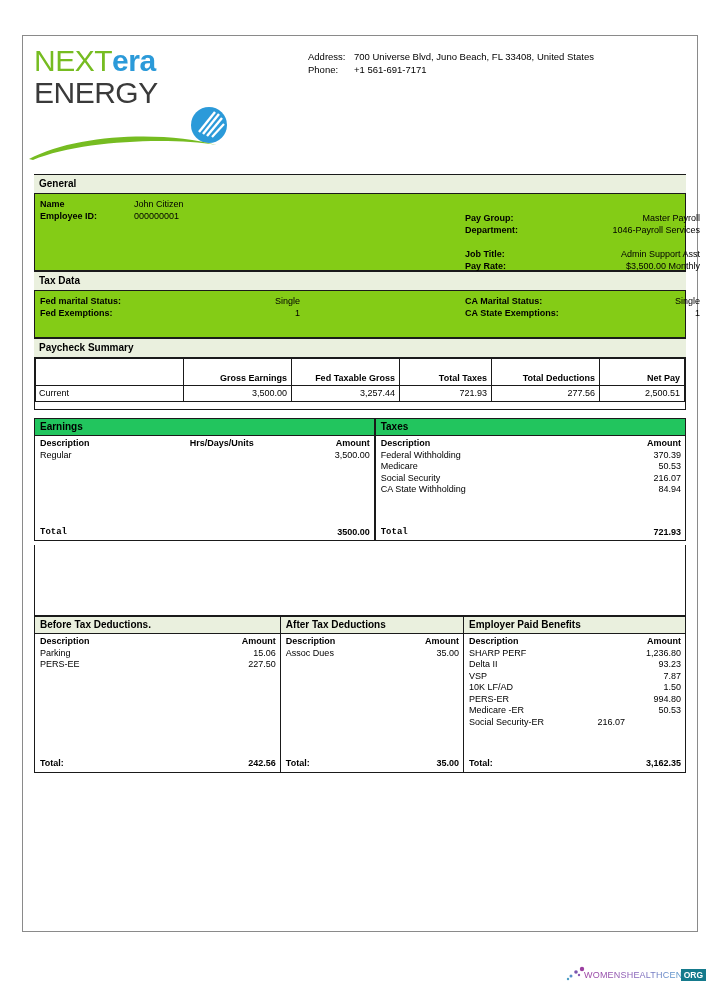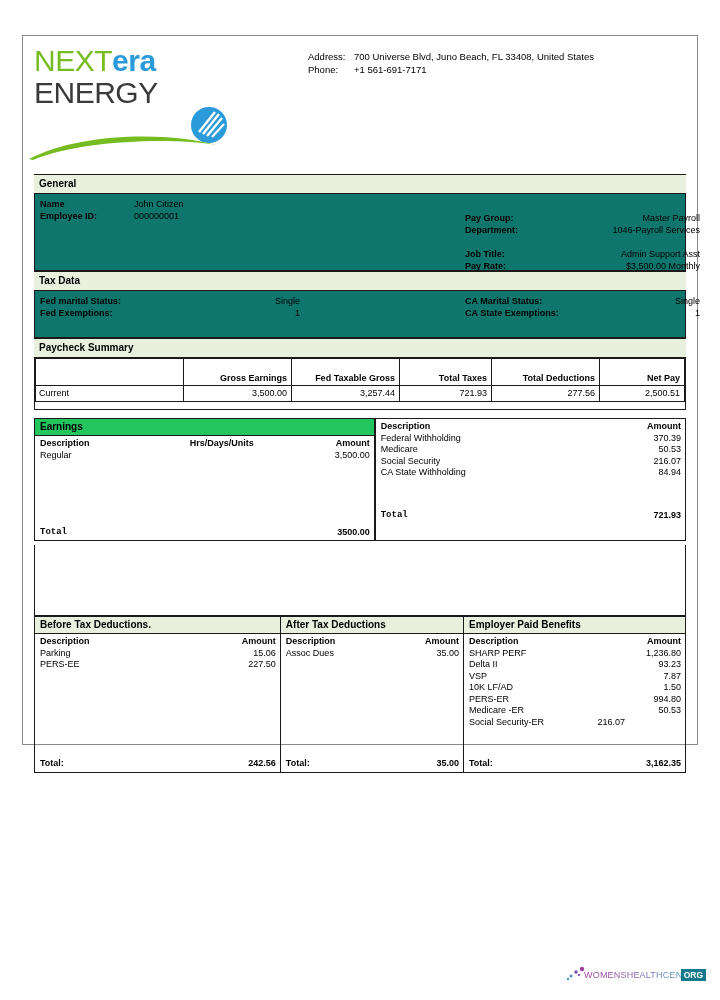--- a/index.html
+++ b/index.html
@@ -15,21 +15,21 @@
     color: #000000;
     overflow: hidden;
   }
 
   
   #paystub-page {
     position: absolute;
     left: 22px;
     top: 35px;
     width: 676px;
-    height: 710px;
+    height: 897px;
     border: 1px solid #8a8a8a;
     box-sizing: border-box;
     background: #fff;
   }
 
   
   .header-area {
     position: relative;
     height: 138px;
   }
@@ -91,21 +91,21 @@
     font-size: 10px;
     font-weight: bold;
     padding: 3px 4px 3px 5px;
     line-height: 12px;
   }
   .sec-body {
     border-left: 1px solid #1a1a1a;
     border-right: 1px solid #1a1a1a;
     border-bottom: 1px solid #1a1a1a;
     position: relative;
-    background: #0f766e;
+    background: #84cc16;
   }
 
   
   .general-body { height: 76px; }
   .kv-left {
     position: absolute; left: 5px; top: 4px;
     font-size: 9px; line-height: 12px;
   }
   .kv-right {
     position: absolute; left: 430px; top: 18px;
@@ -446,20 +446,21 @@
           <span class="a">3,500.00</span>
         </div>
         <div class="lt-total">
           <span class="d">Total</span>
           <span class="a">3500.00</span>
         </div>
       </div>
     </div>
 
     <div class="pane pane-taxes">
+      <div class="pane-head">Taxes</div>
       <div class="pane-body">
         <div class="lt-row lt-head">
           <span class="d">Description</span>
           <span class="a">Amount</span>
         </div>
         <div class="lt-row">
           <span class="d">Federal Withholding</span>
           <span class="a">370.39</span>
         </div>
         <div class="lt-row">

